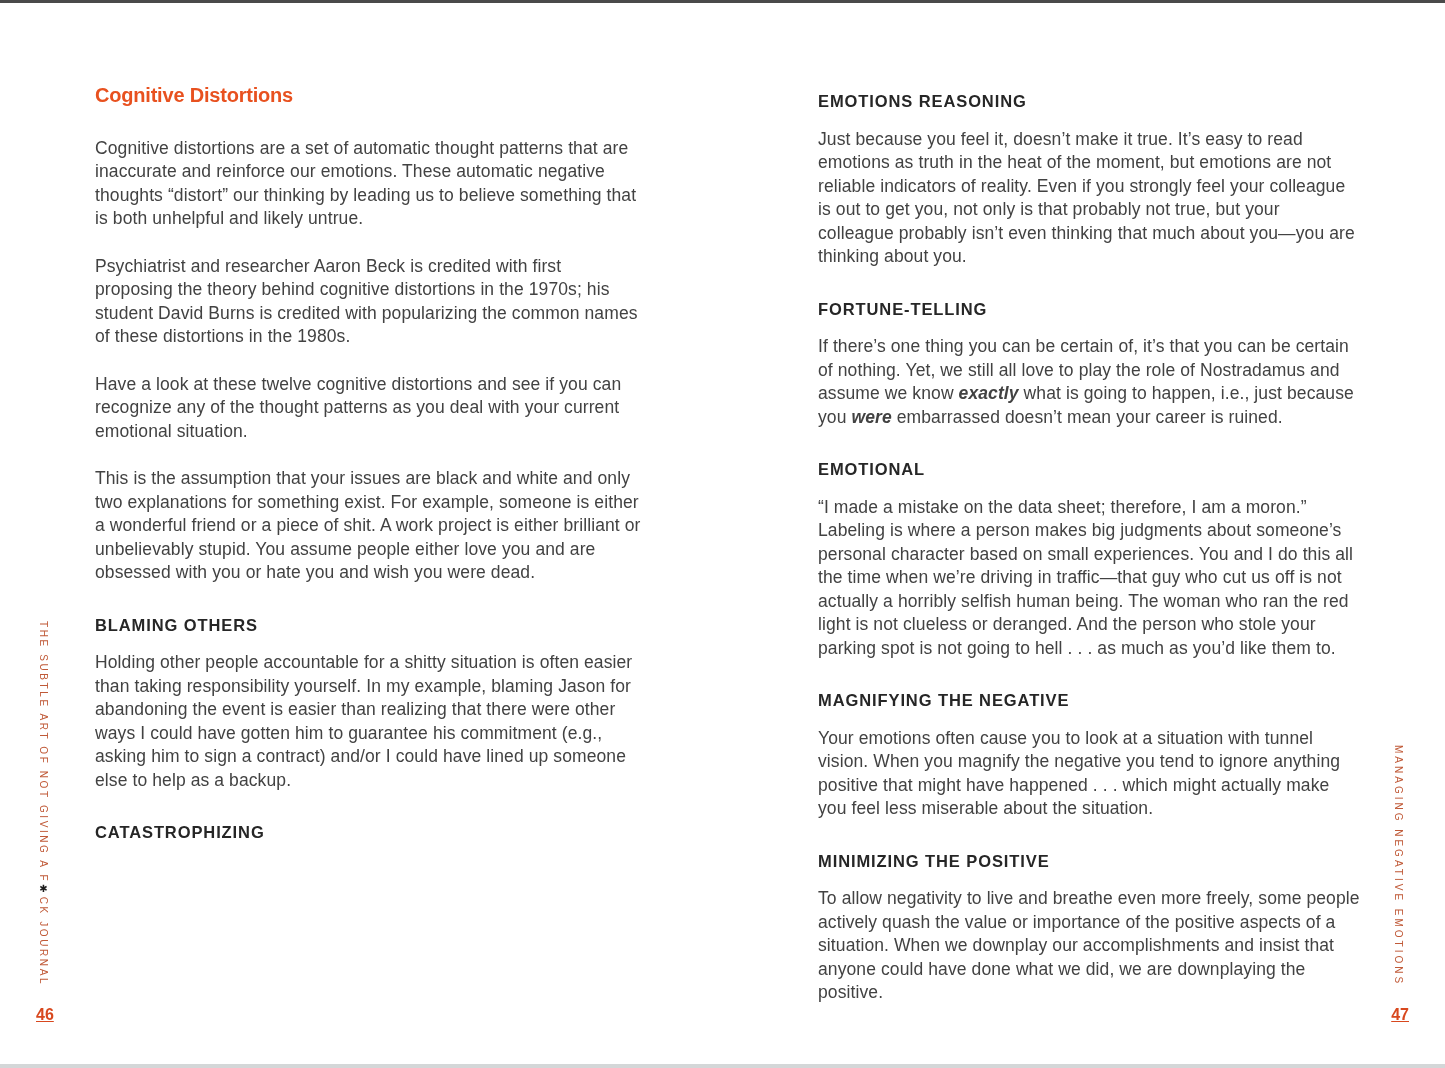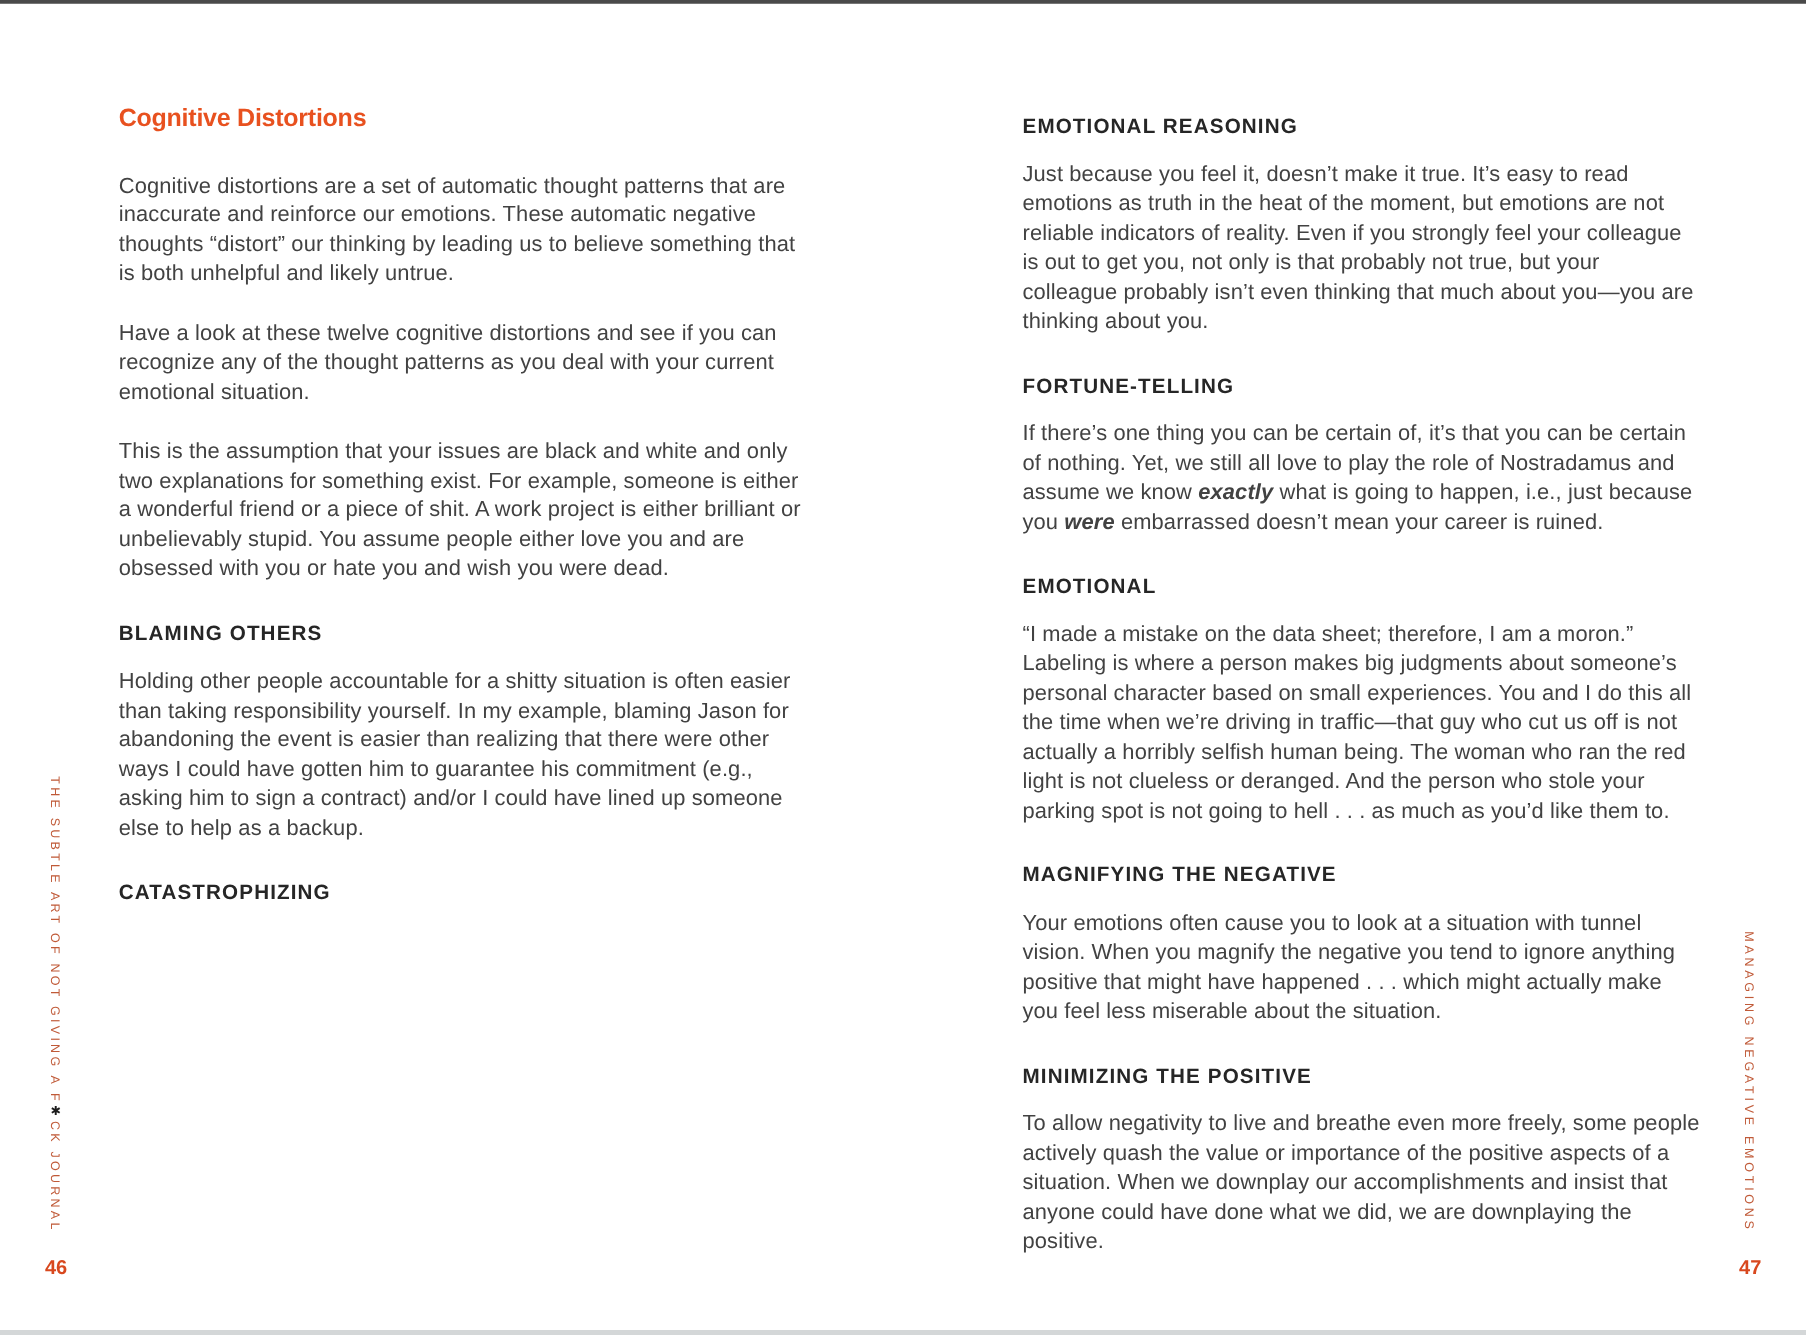--- a/index.html
+++ b/index.html
@@ -68,51 +68,53 @@
   .spine-right { right: 41px; bottom: 82px; letter-spacing: 3px; }
   .spine .mark { color: #1c1c1c; letter-spacing: inherit; }
 
   
   .page-number {
     position: absolute;
     top: 1006px;
     font-size: 16px;
     font-weight: bold;
     color: #d8481e;
+    text-decoration: underline;
   }
   .page-number.left  { left: 36px; }
   .page-number.right { right: 36px; }
 </style>
 </head>
 <body>
 
 <div class="spread">
 
   <div class="edge-top"></div>
 
   <div class="spine spine-left">THE SUBTLE ART OF NOT GIVING A F<span class="mark">✱</span>CK JOURNAL</div>
 
   <div class="col col-left">
     <h1 class="page-title">Cognitive Distortions</h1>
 
     <p class="para">Cognitive distortions are a set of automatic thought patterns that are inaccurate and reinforce our emotions. These automatic negative thoughts “distort” our thinking by leading us to believe something that is both unhelpful and likely untrue.</p>
+    <p class="para">Psychiatrist and researcher Aaron Beck is credited with first proposing the theory behind cognitive distortions in the 1970s; his student David Burns is credited with popularizing the common names of these distortions in the 1980s.</p>
     <p class="para">Have a look at these twelve cognitive distortions and see if you can recognize any of the thought patterns as you deal with your current emotional situation.</p>
 
     <p class="section-body">This is the assumption that your issues are black and white and only two explanations for something exist. For example, someone is either a wonderful friend or a piece of shit. A work project is either brilliant or unbelievably stupid. You assume people either love you and are obsessed with you or hate you and wish you were dead.</p>
 
     <h2 class="section-heading">BLAMING OTHERS</h2>
     <p class="section-body">Holding other people accountable for a shitty situation is often easier than taking responsibility yourself. In my example, blaming Jason for abandoning the event is easier than realizing that there were other ways I could have gotten him to guarantee his commitment (e.g., asking him to sign a contract) and/or I could have lined up someone else to help as a backup.</p>
 
     <h2 class="section-heading">CATASTROPHIZING</h2>
   </div>
 
   <div class="page-number left">46</div>
 
   <div class="col col-right">
-    <h2 class="section-heading first">EMOTIONAL REASONING</h2>
+    <h2 class="section-heading first">EMOTIONS REASONING</h2>
     <p class="section-body">Just because you feel it, doesn’t make it true. It’s easy to read emotions as truth in the heat of the moment, but emotions are not reliable indicators of reality. Even if you strongly feel your colleague is out to get you, not only is that probably not true, but your colleague probably isn’t even thinking that much about you—you are thinking about you.</p>
 
     <h2 class="section-heading">FORTUNE-TELLING</h2>
     <p class="section-body">If there’s one thing you can be certain of, it’s that you can be certain of nothing. Yet, we still all love to play the role of Nostradamus and assume we know <em>exactly</em> what is going to happen, i.e., just because you <em>were</em> embarrassed doesn’t mean your career is ruined.</p>
 
     <h2 class="section-heading">EMOTIONAL</h2>
     <p class="section-body">“I made a mistake on the data sheet; therefore, I am a moron.” Labeling is where a person makes big judgments about someone’s personal character based on small experiences. You and I do this all the time when we’re driving in traffic—that guy who cut us off is not actually a horribly selfish human being. The woman who ran the red light is not clueless or deranged. And the person who stole your parking spot is not going to hell . . . as much as you’d like them to.</p>
 
     <h2 class="section-heading">MAGNIFYING THE NEGATIVE</h2>
     <p class="section-body">Your emotions often cause you to look at a situation with tunnel vision. When you magnify the negative you tend to ignore anything positive that might have happened . . . which might actually make you feel less miserable about the situation.</p>

